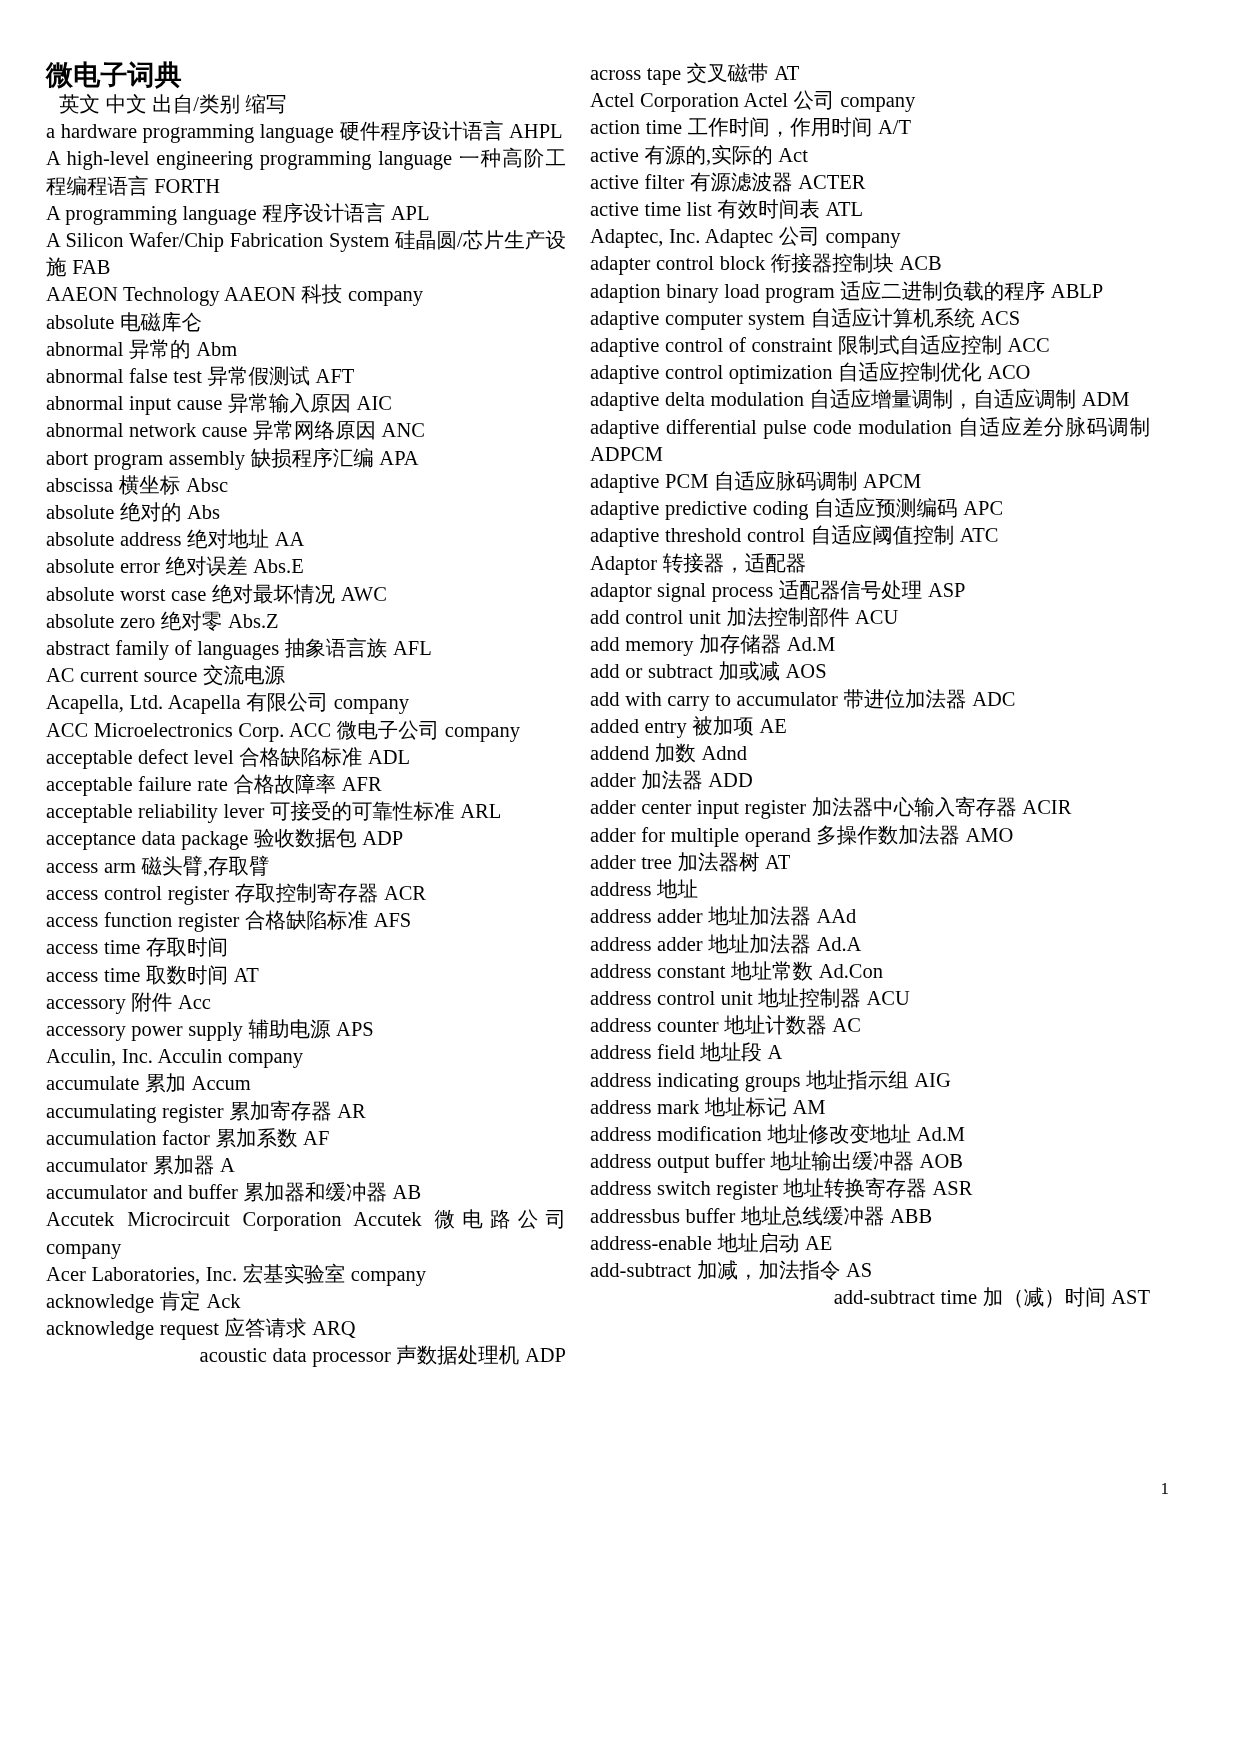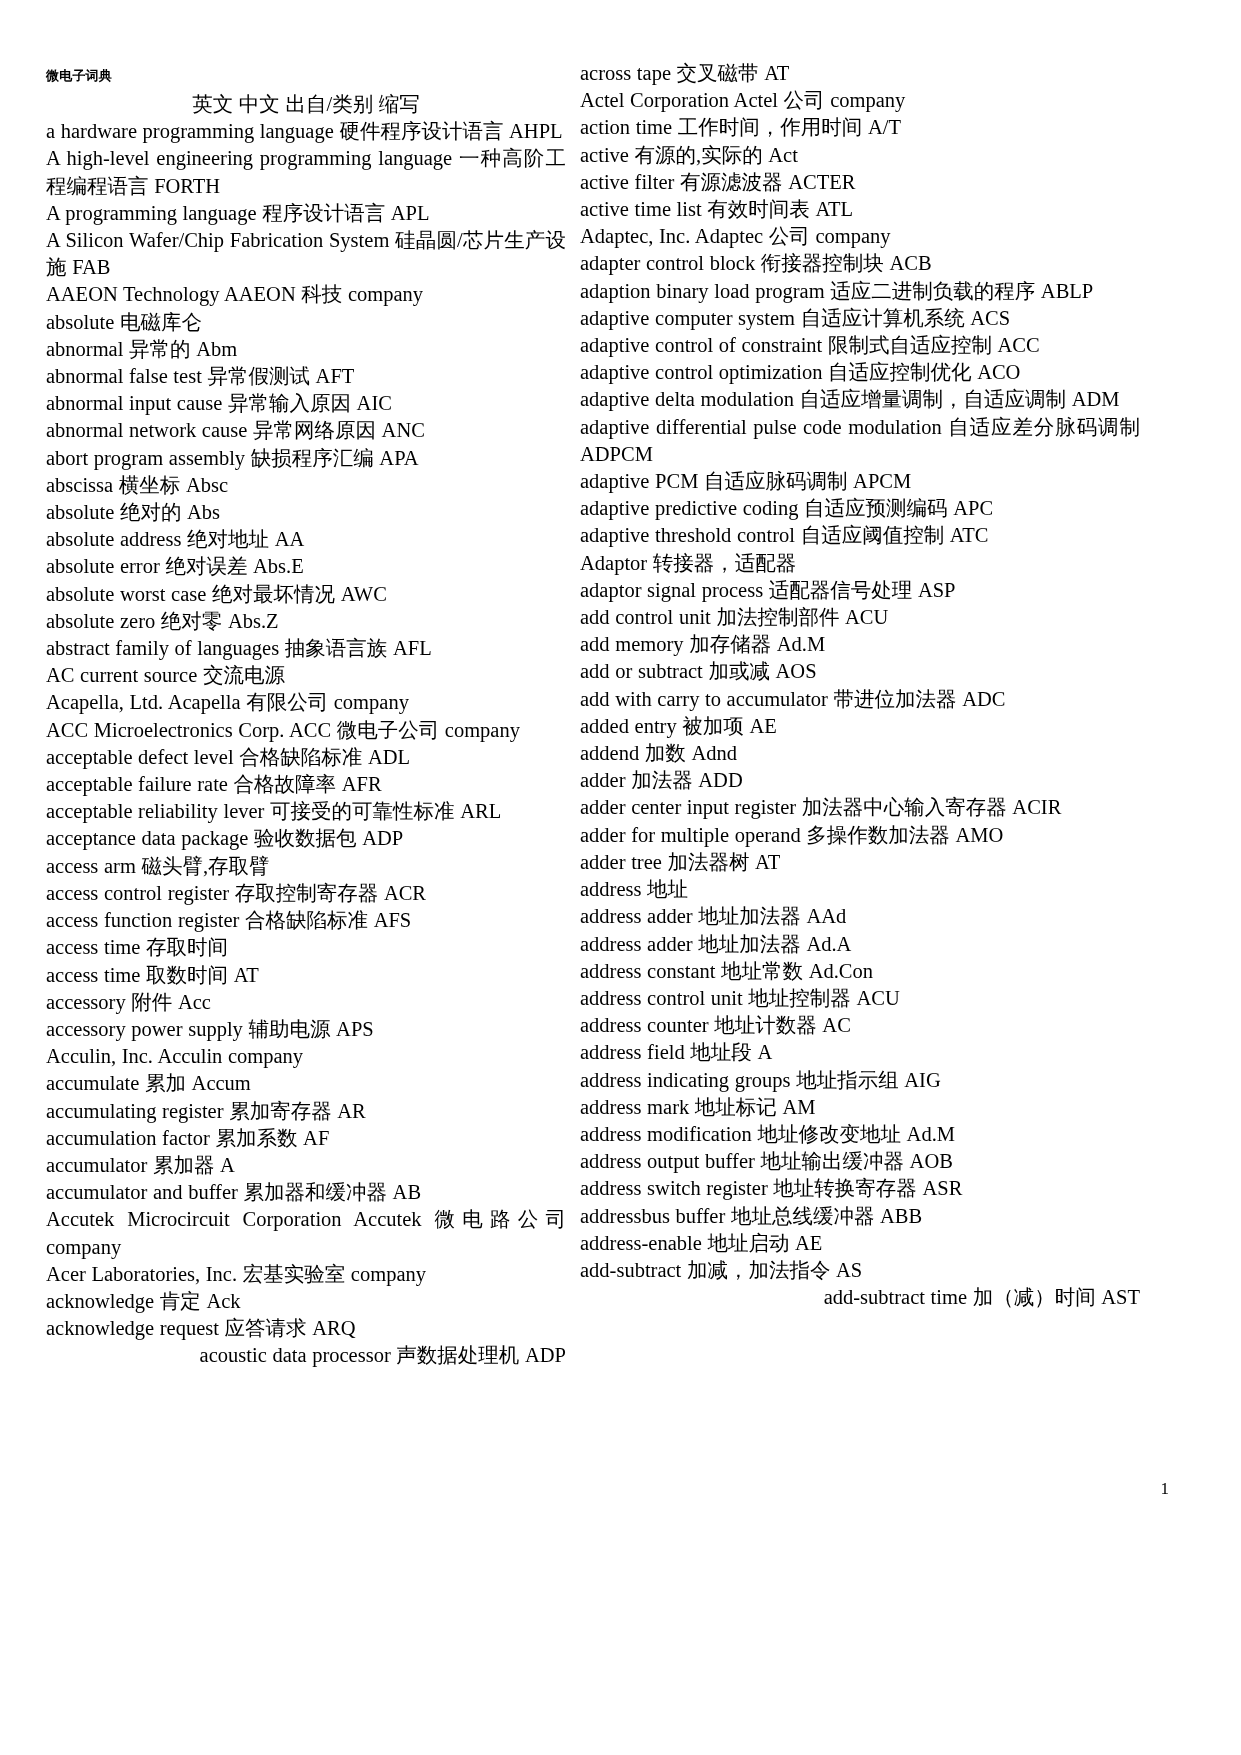--- a/index.html
+++ b/index.html
@@ -30,42 +30,43 @@
     align-items: flex-start;
     gap: 0px;
   }
   .col {
     width: 520px;
     flex: 0 0 520px;
   }
   .col-right {
     width: 560px;
     flex: 0 0 560px;
-    margin-left: 14px;
+    margin-left: 24px;
   }
   .doc-title {
-    font-size: 13px;
+    font-size: 27px;
     line-height: 31px;
     margin: 0 0 0 0;
     font-family: "Liberation Sans", "DejaVu Sans", sans-serif;
     font-weight: bold;
     letter-spacing: 0.2px;
   }
   .entry {
     font-size: 20.5px;
     line-height: 27.2px;
     margin: 0;
     text-align: justify;
     text-justify: inter-word;
     word-spacing: 0.5px;
     -webkit-hyphens: none;
     hyphens: none;
   }
   .entry.hdr {
-    text-align: center;
+    text-align: left;
+    margin-left: 13px;
   }
   .entry:last-child {
     text-align: right;
   }
   .page-number {
     position: absolute;
     right: 72px;
     bottom: 256px;
     font-size: 17px;
     line-height: 20px;

